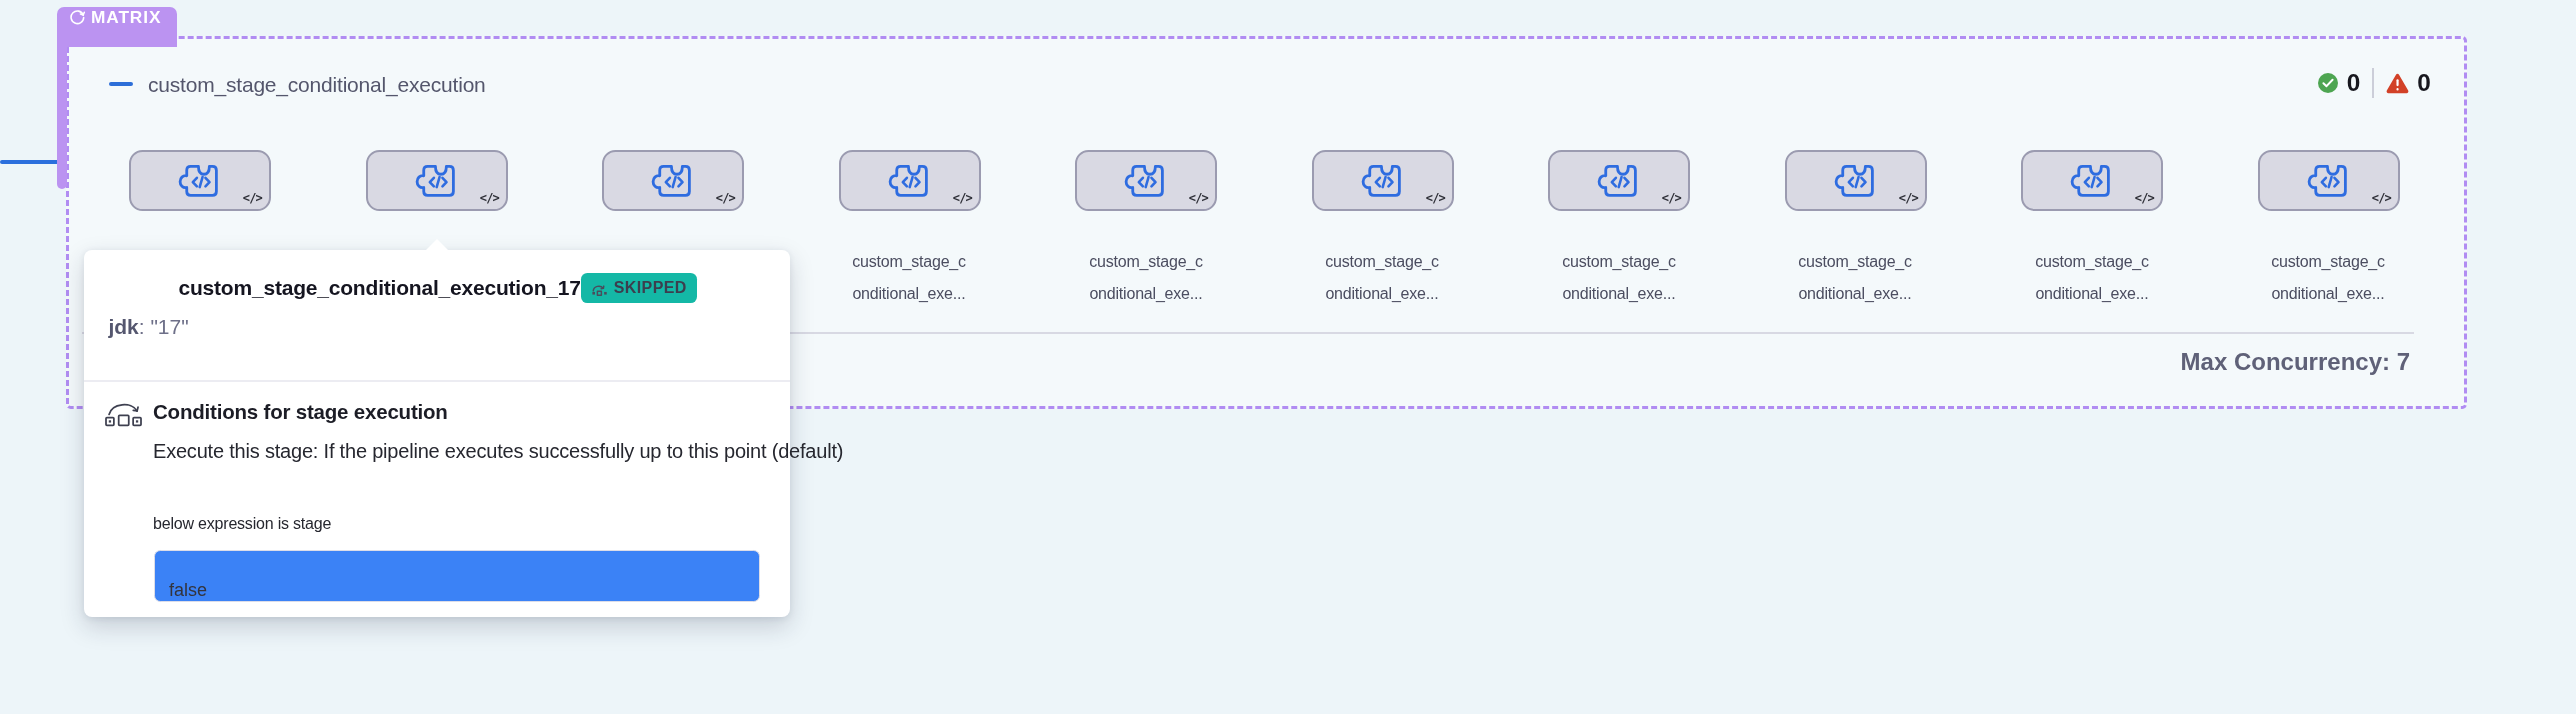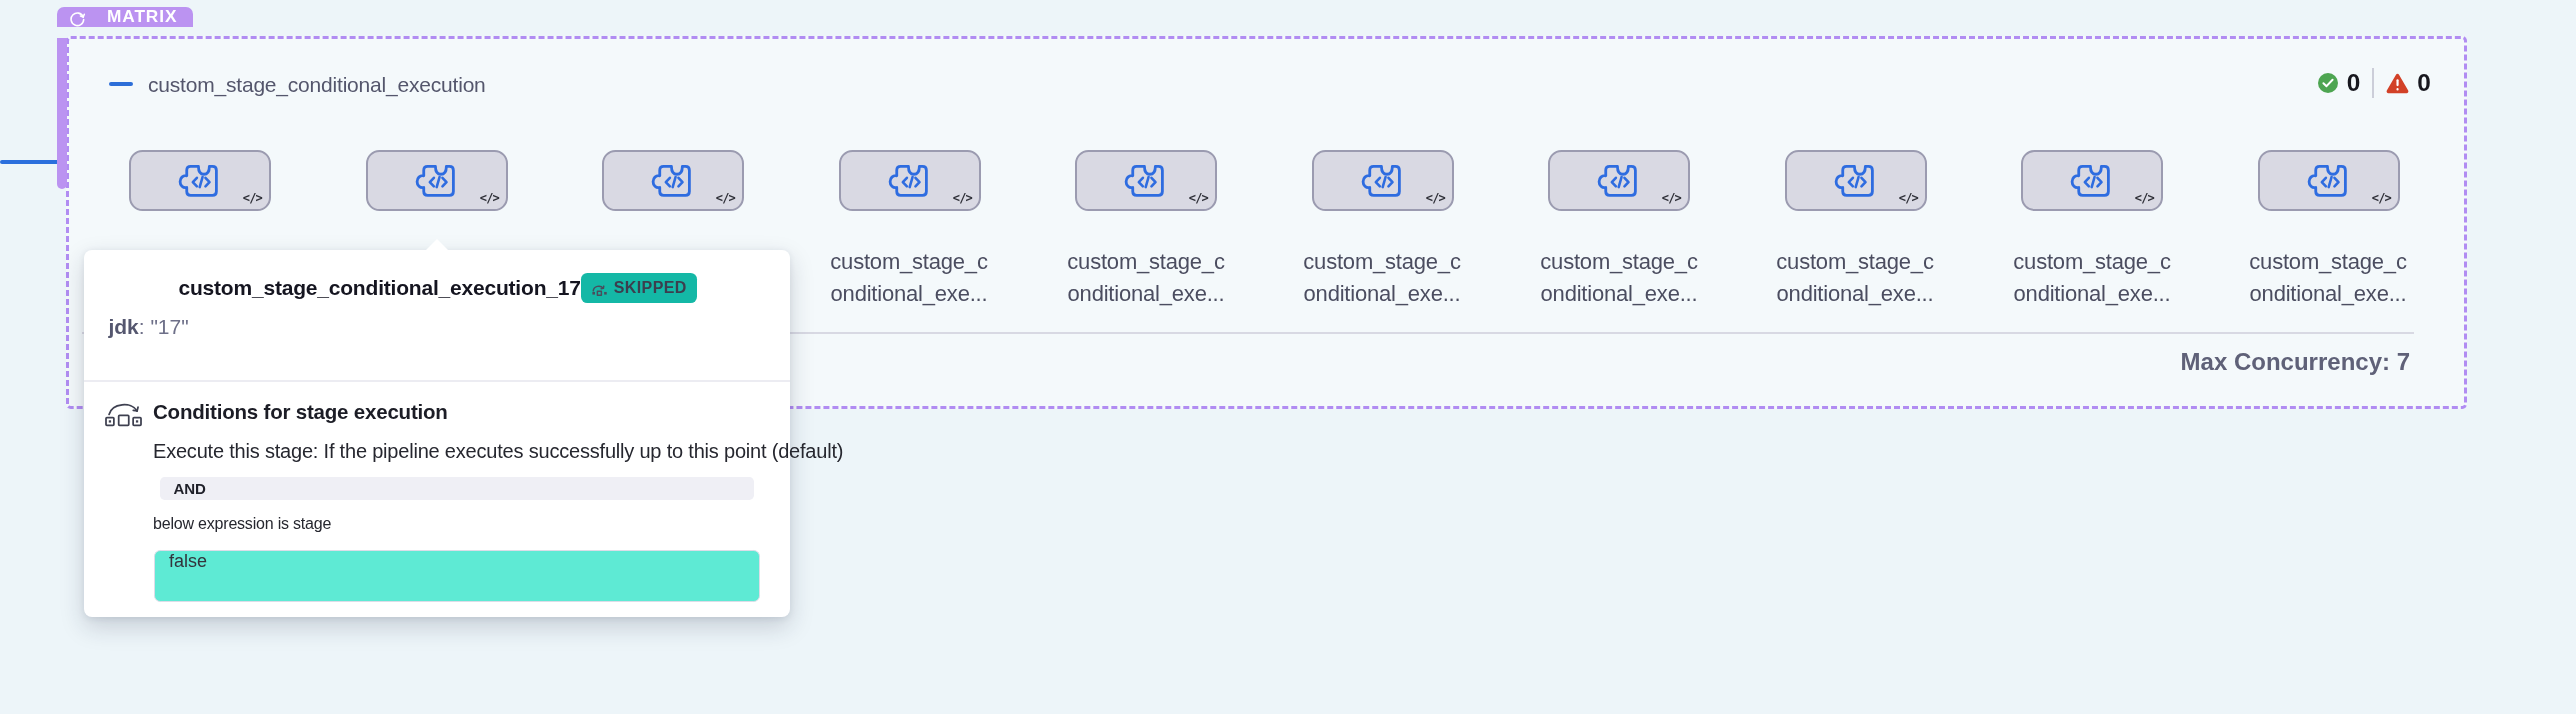--- a/index.html
+++ b/index.html
@@ -16,23 +16,23 @@
 
   
   .matrix-box{
     position:absolute;left:66px;top:36px;width:2395px;height:367px;
     border:3.2px dashed #b18cf2;border-radius:4.7px;
     background:rgba(255,255,255,0.40);
   }
 
   
   .matrix-badge{
-    position:absolute;left:57px;top:7px;height:20px;padding:0 16px 0 11px;
+    position:absolute;left:57px;top:7px;height:40px;padding:0 16px 0 11px;
     background:#bb93f1;border-radius:7px 7px 0 0;
-    display:flex;align-items:flex-end;gap:21px;z-index:5;
+    display:flex;align-items:flex-start;gap:5px;z-index:5;
   }
   .matrix-badge .lbl{color:#ffffff;font-size:17.3px;font-weight:700;letter-spacing:0.9px;}
   .badge-strip{
     position:absolute;left:57px;top:38px;width:10.2px;height:151px;
     background:#bb93f1;border-radius:0 0 5.5px 5.5px;z-index:4;
   }
 
   
   .collapse-btn{position:absolute;left:109px;top:82px;width:24px;height:4px;border-radius:2.4px;background:#2d6fd8;cursor:pointer;}
   .matrix-title{position:absolute;left:148px;top:73px;font-size:21px;color:#54566c;letter-spacing:-0.2px;white-space:nowrap;}
@@ -50,21 +50,21 @@
     box-sizing:border-box;cursor:pointer;
   }
   .card .icon-wrap{position:absolute;left:0;top:0;right:0;bottom:0;display:flex;align-items:center;justify-content:center;}
   .card .corner-code{
     position:absolute;right:7px;bottom:4px;
     font-family:"DejaVu Sans Mono","Liberation Mono",monospace;
     font-size:12px;font-weight:700;color:#2f3038;letter-spacing:-0.8px;
   }
   .stage-label{
     position:absolute;top:246px;width:236px;
-    text-align:center;font-size:22px;line-height:32px;color:#4b4d60;letter-spacing:-0.2px;
+    text-align:center;font-size:16px;line-height:32px;color:#4b4d60;letter-spacing:-0.2px;
   }
 
   
   .bottom-divider{position:absolute;left:82px;top:332px;width:2332px;height:1.6px;background:#d8d9e3;}
   .max-conc{position:absolute;left:1921px;top:348px;width:489px;text-align:right;font-size:24px;font-weight:700;color:#5f6178;}
 
   
   .popover{
     position:absolute;left:84px;top:250px;width:706px;height:367px;
     background:#ffffff;border-radius:8px;z-index:20;
@@ -89,22 +89,22 @@
   .cond-heading{position:absolute;left:69px;top:150px;font-size:20.5px;font-weight:700;color:#1c1d26;letter-spacing:-0.2px;white-space:nowrap;}
   .cond-line1{position:absolute;left:69px;top:190px;font-size:20px;color:#26272f;letter-spacing:-0.2px;white-space:nowrap;}
   .and-bar{
     position:absolute;left:76px;top:227px;width:594px;height:23px;
     background:#efeff5;border-radius:4.7px;display:flex;align-items:center;
   }
   .and-bar .txt{margin-left:13.4px;font-size:15px;font-weight:700;color:#1f2029;}
   .cond-line2{position:absolute;left:69px;top:265px;font-size:16px;color:#26272f;letter-spacing:-0.2px;white-space:nowrap;}
   .expr-input{
     position:absolute;left:70px;top:300px;width:606px;height:52px;box-sizing:border-box;
-    background:#5eead4;border:1.6px solid #dcdde8;border-radius:6.3px;
-    display:flex;align-items:flex-start;
+    background:#3b82f6;border:1.6px solid #dcdde8;border-radius:6.3px;
+    display:flex;align-items:flex-end;
   }
   .expr-input .txt{margin-left:14px;font-size:18px;color:#33343c;}
 </style>
 </head>
 <body>
 
 <div class="stage-area">
 
   <div class="connector"></div>
 
@@ -355,23 +355,20 @@
         <rect x="16.5" y="17.5" width="11.5" height="11.5" rx="1"></rect>
         <rect x="33" y="20" width="9" height="9" rx="1"></rect>
         <rect x="36.2" y="23.2" width="2.6" height="2.6" fill="#3e4050" stroke="none"></rect>
         <path d="M 5.5,16.5 C 9,3.5 31,1.5 37.5,12.5"></path>
         <path d="M 37.5,12.5 L 38.6,8.2"></path>
         <path d="M 37.5,12.5 L 33.2,11.8"></path>
       </svg>
     </span>
     <div class="cond-heading">Conditions for stage execution</div>
     <div class="cond-line1">Execute this stage: If the pipeline executes successfully up to this point (default)</div>
-    <div class="and-bar">
-      <span class="txt">AND</span>
-    </div>
     <div class="cond-line2">below expression is stage</div>
     <div class="expr-input">
       <span class="txt">false</span>
     </div>
   </div>
 
 </div>
 
 
 </body></html>

